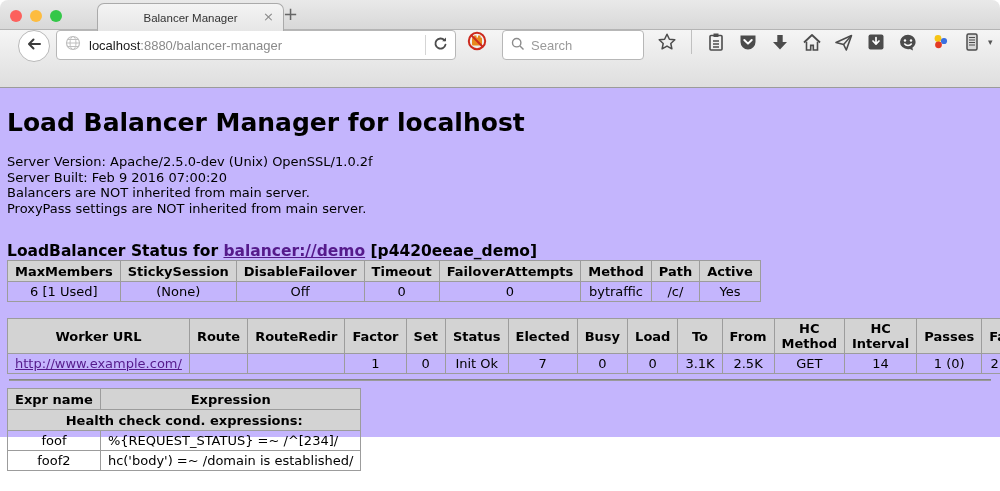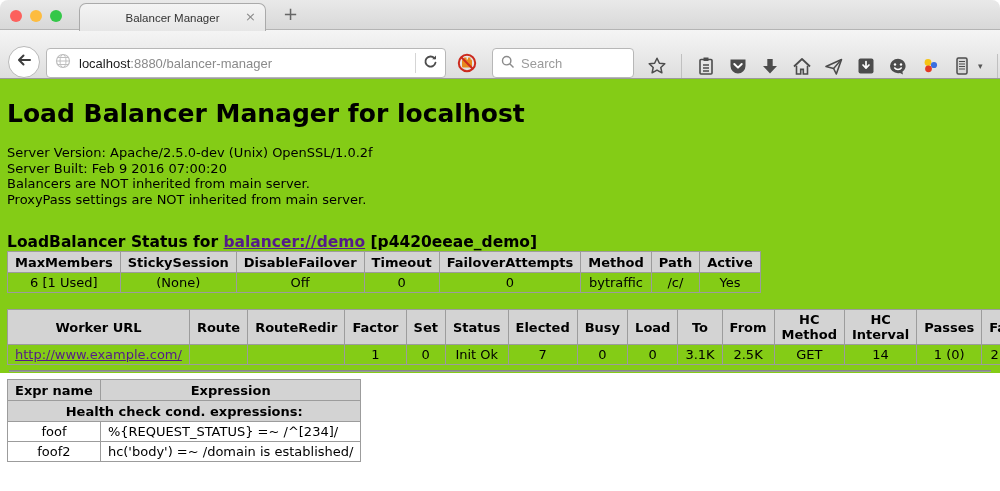--- a/index.html
+++ b/index.html
@@ -11,35 +11,35 @@
   
   .titlebar {
     position: relative; height: 30px;
     background: linear-gradient(#e9e9e9, #d8d8d8);
     border-bottom: 1px solid #b4b4b4;
   }
   .traffic-lights { position: absolute; left: 10px; top: 10px; display: flex; gap: 8px; }
   .tl { width: 12px; height: 12px; border-radius: 50%; }
 
   .tab {
-    position: absolute; left: 79px; top: 3px; width: 187px; height: 28px;
+    position: absolute; left: 97px; top: 3px; width: 187px; height: 28px;
     background: linear-gradient(#f4f4f4, #e6e6e6);
     border: 1px solid #aaa; border-bottom: none;
     border-radius: 7px 7px 0 0;
     display: flex; align-items: center; justify-content: center;
   }
   .tab-title { font-size: 11.5px; color: #333; font-family: "Liberation Sans", sans-serif; }
   .tab-close { position: absolute; right: 9px; top: 5px; font-size: 13px; color: #8a8a8a; cursor: default; }
   .new-tab { position: absolute; left: 283px; top: 3px; font-size: 18px; color: #666; font-weight: 400; }
 
   
   .navbar {
-    height: 49px; background: linear-gradient(#f5f5f5, #dedede);
+    height: 58px; background: linear-gradient(#f5f5f5, #dedede);
     border-bottom: 1px solid #9b9b9b;
-    display: flex; align-items: flex-end; padding: 0 8px;
+    display: flex; align-items: flex-start; padding: 0 18px;
   }
   .back-btn {
     width: 32px; height: 32px; border-radius: 50%;
     background: #fff; border: 1px solid #b9b9b9;
     display: flex; align-items: center; justify-content: center;
     flex: none; z-index: 2;
   }
   .urlbar {
     width: 400px; height: 30px; background: #fff;
     border: 1px solid #b7b7b7; border-radius: 4px;
@@ -63,21 +63,21 @@
     border: none; outline: none; width: 100px; font-size: 13px; color: #444;
     font-family: "Liberation Sans", sans-serif; background: transparent; margin-left: 6px;
   }
   .searchbar input::placeholder { color: #9a9a9a; }
   .toolbar-icons { display: flex; align-items: center; margin-left: 13px; gap: 12px; }
   .ticon { width: 20px; height: 20px; display: flex; align-items: center; justify-content: center; flex: none; }
   .caret { font-size: 9px; color: #555; margin-left: -6px; }
   .tb-divider { width: 1px; height: 24px; background: #c0c0c0; margin: 0 2px; }
 
   
-  .content { background: #84cc16; height: 294px; padding: 0 7px; color: #000; }
+  .content { background: #c4b5fd; height: 349px; padding: 0 7px; color: #000; }
   h1.page-title { font-size: 25px; font-weight: bold; padding-top: 20px; letter-spacing: 0; }
   .info { margin-top: 17px; font-size: 13px; line-height: 15.5px; }
   .status-heading { margin-top: 26px; font-size: 15.5px; font-weight: bold; }
   .status-heading a { color: #551a8b; }
   a.visited-link { color: #551a8b; }
 
   table { border-collapse: collapse; font-size: 13px; }
   table, th, td { border: 1px solid #9c9c9c; }
   table { border-color: #7d7d7d; }
   th { background: #d3d3d3; font-weight: bold; padding: 2px 7px; height: 21px; text-align: center; }

